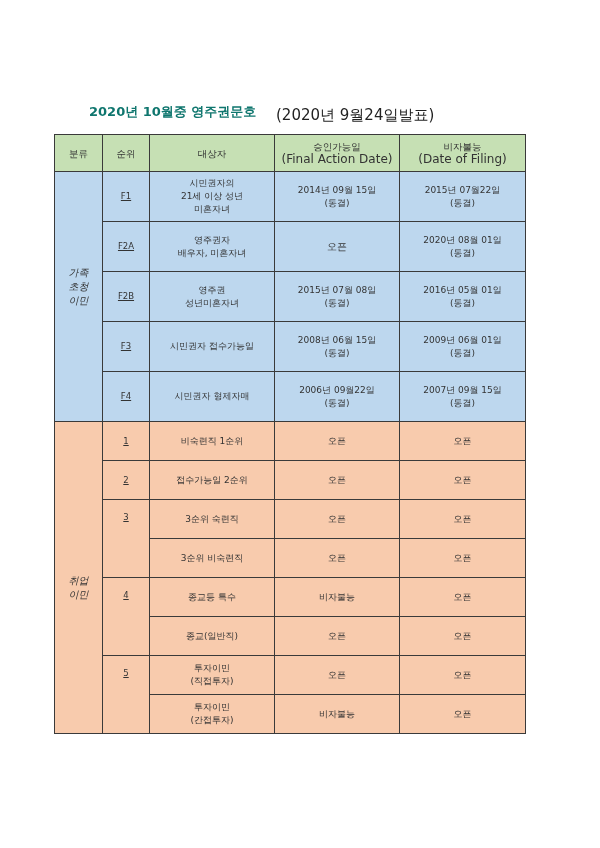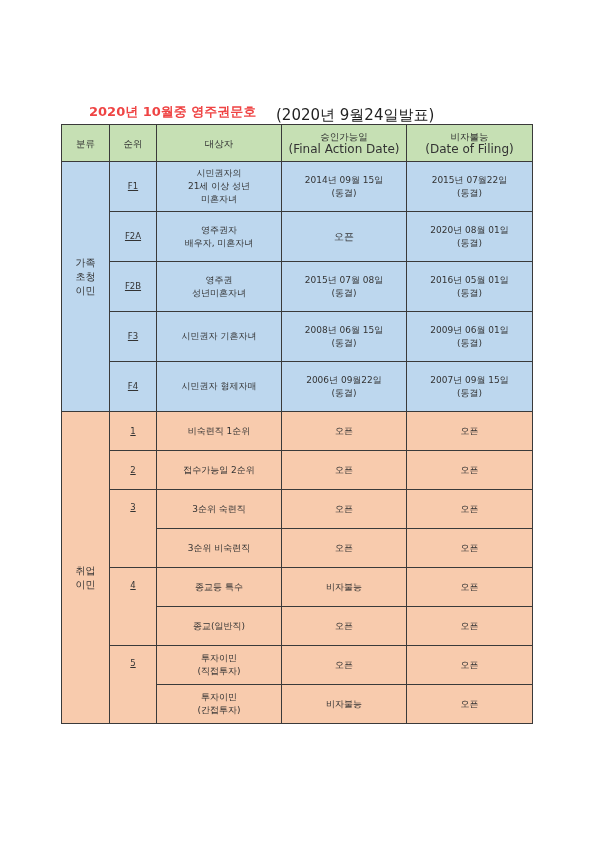--- a/index.html
+++ b/index.html
@@ -3,40 +3,40 @@
 <meta charset="utf-8">
 <style>
   html, body { margin: 0; padding: 0; }
   body {
     width: 600px; height: 848px; background: #ffffff; position: relative;
     font-family: "DejaVu Sans", "Liberation Sans", sans-serif; color: #222;
     overflow: hidden;
   }
   .title {
     position: absolute; left: 89px; top: 103px;
-    font-size: 13px; font-weight: bold; color: #ef4444; white-space: nowrap;
+    font-size: 13px; font-weight: bold; color: #0f766e; white-space: nowrap;
   }
   .subtitle {
     position: absolute; left: 276px; top: 106px;
     font-size: 15px; color: #222; white-space: nowrap;
   }
   table.visa {
-    position: absolute; left: 54px; top: 124px;
-    width: 471px; border-collapse: collapse; table-layout: fixed; margin-left: 7px;
+    position: absolute; left: 54px; top: 134px;
+    width: 471px; border-collapse: collapse; table-layout: fixed;
   }
   table.visa td, table.visa th {
     border: 1.5px solid #3a3a3a; text-align: center; vertical-align: middle;
     font-size: 9px; line-height: 13px; padding: 0 2px; font-weight: normal;
     color: #333;
   }
   table.visa th { background: #C6E0B4; height: 36px; font-size: 9.5px; }
   table.visa th .en { font-size: 12px; display: block; }
   tr.fam td { background: #BDD7EE; height: 49px; }
   tr.emp td { background: #F8CBAD; height: 38px; }
-  td.cat { font-size: 10px !important; line-height: 14px !important; }
+  td.cat { font-size: 10px !important; line-height: 14px !important; font-style: italic; }
   td.cat.family { vertical-align: middle; padding-bottom: 20px !important; }
   td.cat.employ { vertical-align: middle; padding-top: 20px !important; }
   td.rank { font-size: 8.5px !important; text-decoration: underline; }
   td.rank.top { vertical-align: top !important; padding-top: 11px !important; }
   .line { display: block; }
 </style>
 </head>
 <body>
 
 <div class="title">2020년 10월중 영주권문호</div>
@@ -110,21 +110,21 @@
         <span class="line">2015년 07월 08일</span>
         <span class="line">(동결)</span>
       </td>
       <td>
         <span class="line">2016년 05월 01일</span>
         <span class="line">(동결)</span>
       </td>
     </tr>
     <tr class="fam">
       <td class="rank">F3</td>
-      <td>시민권자 기혼자녀</td>
+      <td>시민권자 접수가능일</td>
       <td>
         <span class="line">2008년 06월 15일</span>
         <span class="line">(동결)</span>
       </td>
       <td>
         <span class="line">2009년 06월 01일</span>
         <span class="line">(동결)</span>
       </td>
     </tr>
     <tr class="fam">

